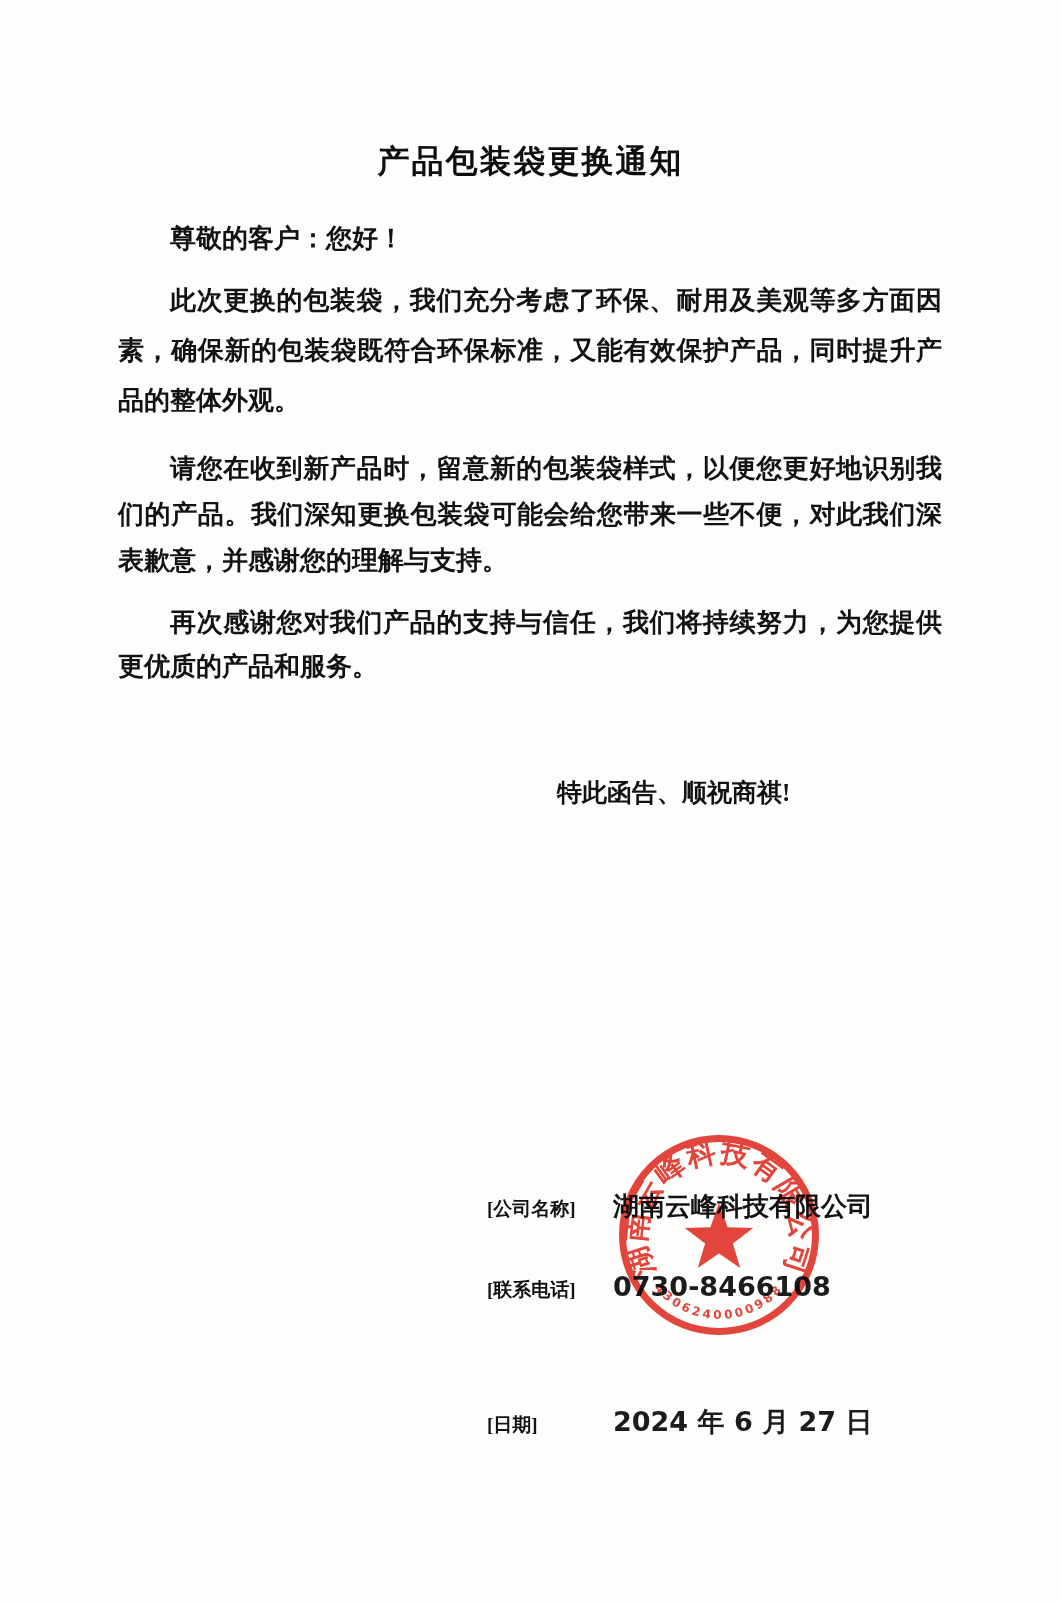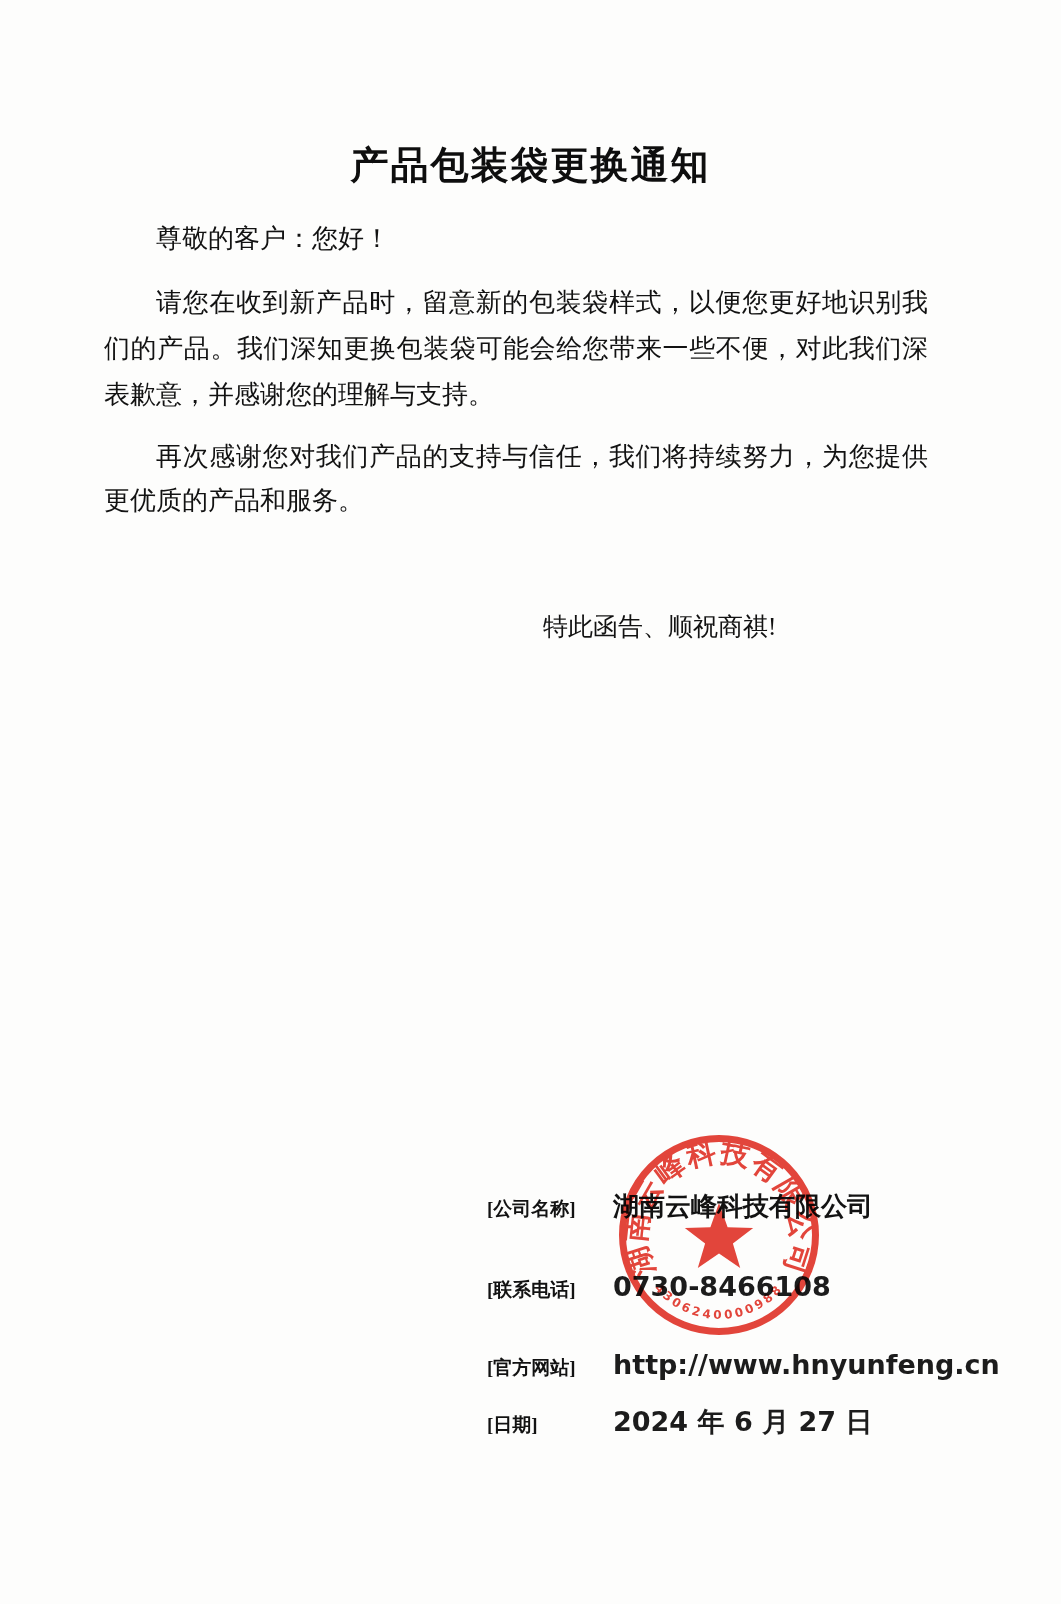--- a/index.html
+++ b/index.html
@@ -10,30 +10,30 @@
     background:#fdfdfc;
     overflow:hidden;
     font-family:"Liberation Serif", serif;
     color:#121212;
   }
   .doc-title{
     position:absolute;
     top:140px;left:0;width:100%;
     margin:0;
     text-align:center;
-    font-size:38px;
+    font-size:32px;
     font-weight:700;
     letter-spacing:2px;
     color:#0e0e0e;
   }
   .content{
     position:absolute;
-    left:104px;top:218px;width:824px;
+    left:118px;top:218px;width:824px;
     font-size:26px;
-    font-weight:400;
+    font-weight:700;
     text-align:justify;
   }
   .content p{margin:0;text-indent:2em;}
   .p-greeting{line-height:42px;}
   .p-1{margin-top:28px !important;line-height:60px;}
   .p-2{margin-top:16px !important;line-height:50px;}
   .p-3{margin-top:20px !important;line-height:46px;}
   .p-4{margin-top:6px  !important;line-height:44px;}
   .p-5{margin-top:17px !important;line-height:44px;}
   .p-closing{
@@ -93,36 +93,33 @@
 </style>
 </head>
 <body>
 
 <div class="page">
 
   <h1 class="doc-title">产品包装袋更换通知</h1>
 
   <div class="content">
     <p class="p-greeting">尊敬的客户：您好！</p>
+    <p class="p-2">此次更换的包装袋，我们充分考虑了环保、耐用及美观等多方面因素，确保新的包装袋既符合环保标准，又能有效保护产品，同时提升产品的整体外观。</p>
     <p class="p-3">请您在收到新产品时，留意新的包装袋样式，以便您更好地识别我们的产品。我们深知更换包装袋可能会给您带来一些不便，对此我们深表歉意，并感谢您的理解与支持。</p>
     <p class="p-5">再次感谢您对我们产品的支持与信任，我们将持续努力，为您提供更优质的产品和服务。</p>
     <p class="p-closing">特此函告、顺祝商祺!</p>
   </div>
 
   <div class="info-row row-company">
     <span class="label">[公司名称]</span>
     <span class="value-cn">湖南云峰科技有限公司</span>
   </div>
   <div class="info-row row-phone">
     <span class="label">[联系电话]</span>
     <span class="value-sans">0730-8466108</span>
-  </div>
-  <div class="info-row row-website">
-    <span class="label">[官方网站]</span>
-    <span class="value-sans">http://www.hnyunfeng.cn</span>
   </div>
   <div class="info-row row-date">
     <span class="label">[日期]</span>
     <span class="value-sans">2024 年 6 月 27 日</span>
   </div>
 
   <svg class="seal" viewBox="0 0 214 214" xmlns="http://www.w3.org/2000/svg">
     <defs>
       <path id="seal-text-arc" d="M 43.8 143.5 A 73 73 0 1 1 170.2 143.5" fill="none"></path>
       <path id="seal-code-arc" d="M 30.9 142.5 A 84 84 0 0 0 183.1 142.5" fill="none"></path>

